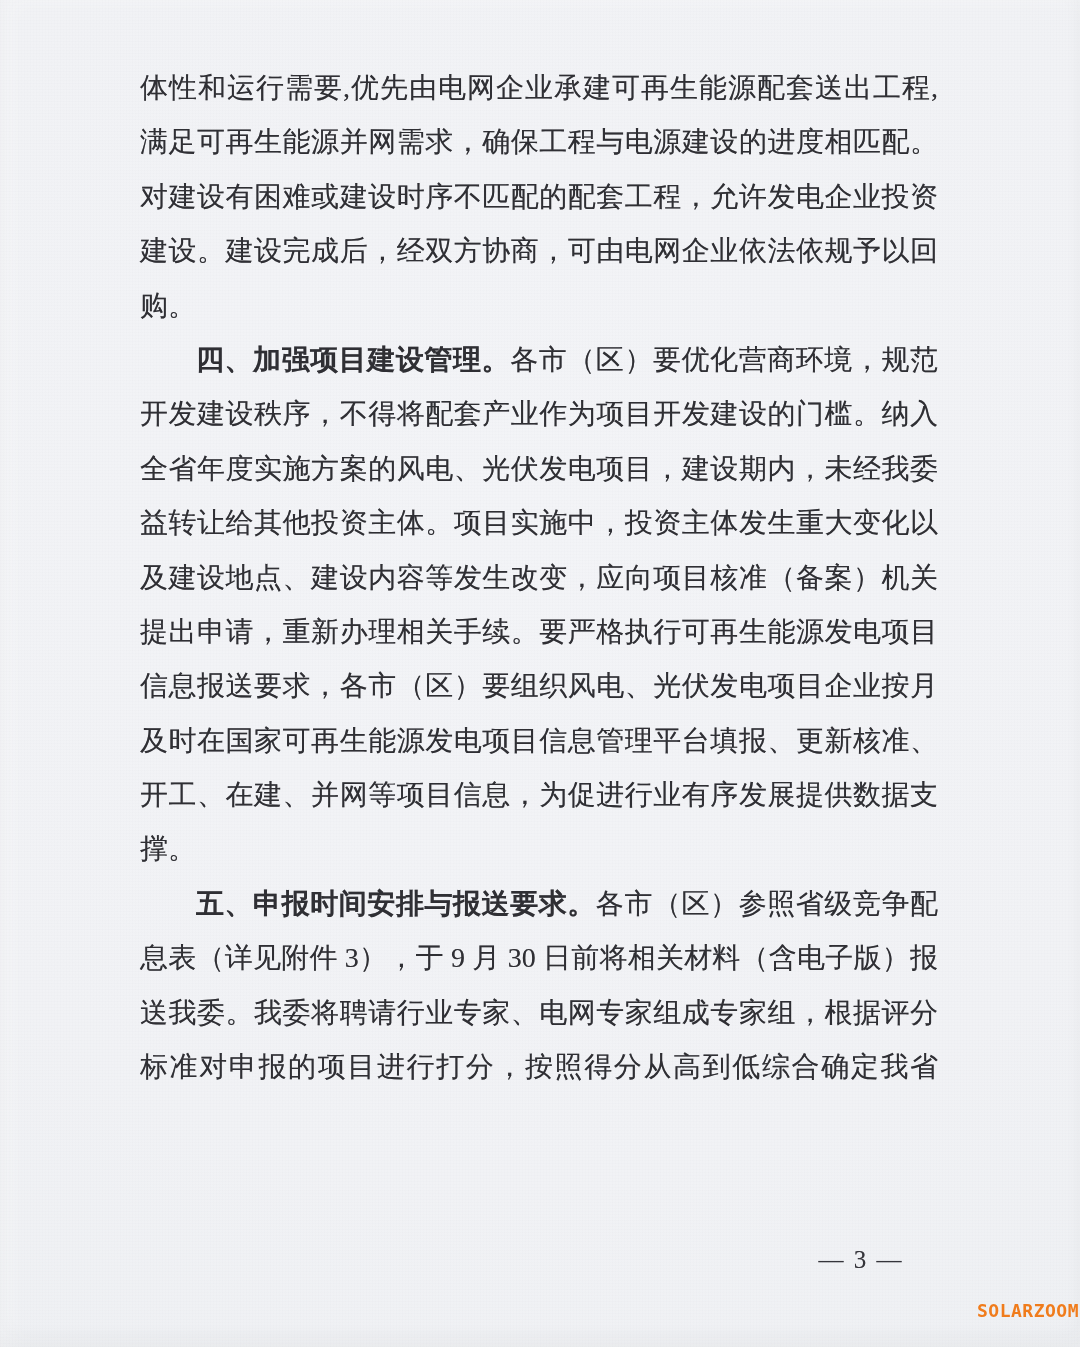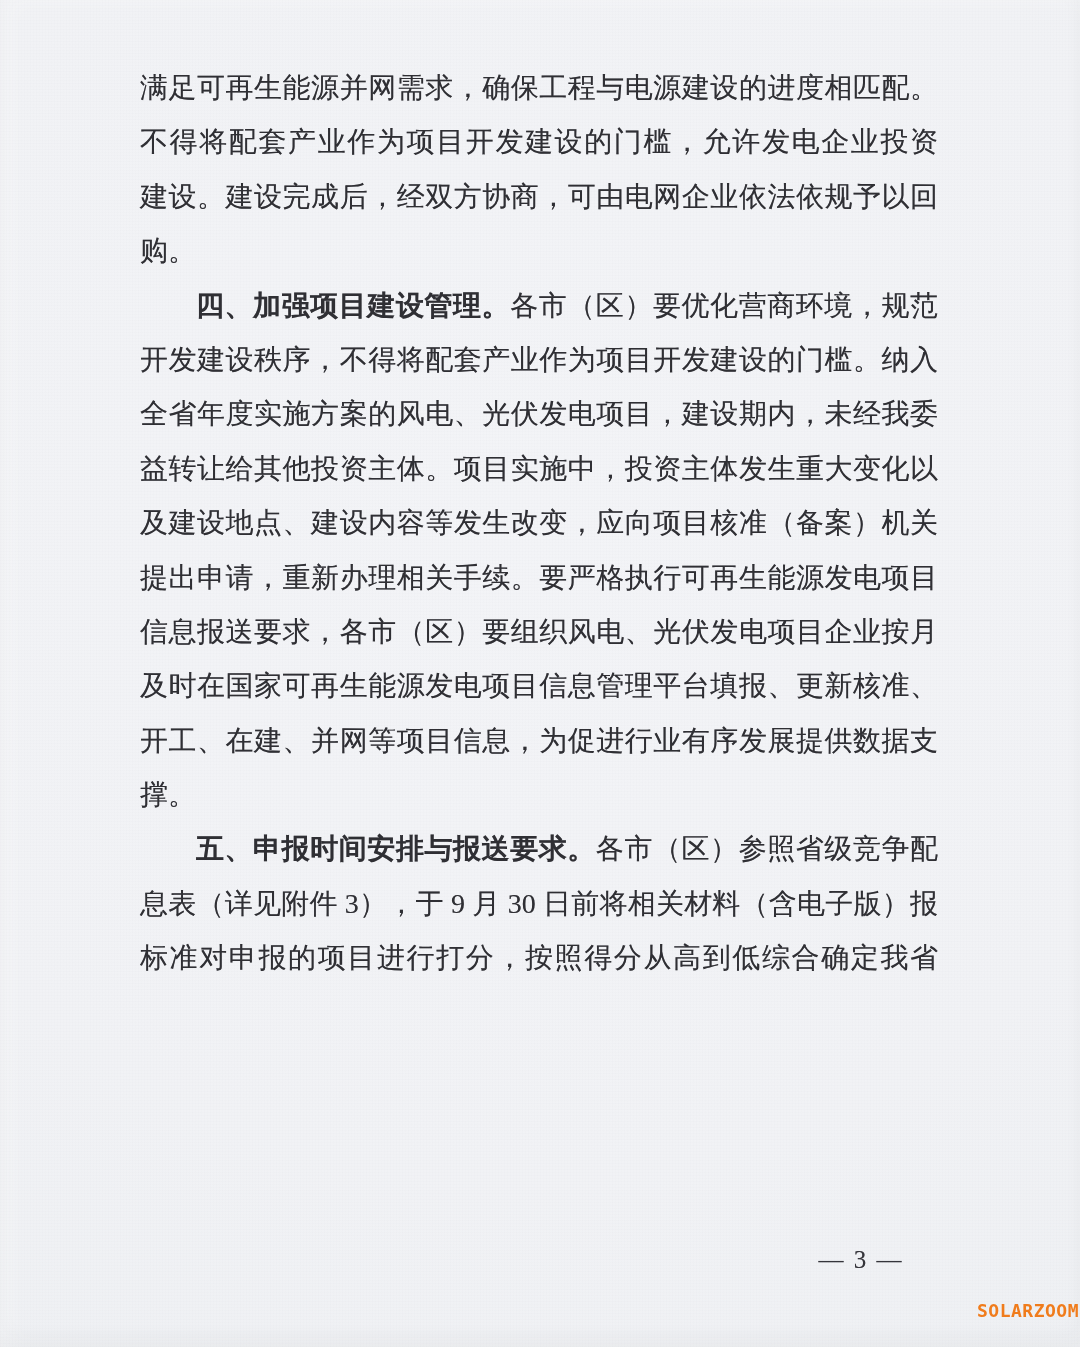--- a/index.html
+++ b/index.html
@@ -77,40 +77,42 @@
     letter-spacing: 0.5px;
     color: #f07c1c;
   }
 </style>
 </head>
 <body>
 
 <div class="scan-page">
 
   <div class="text-block">
+    <div class="line">体性和运行需要,优先由电网企业承建可再生能源配套送出工程,</div>
     <div class="line">满足可再生能源并网需求，确保工程与电源建设的进度相匹配。</div>
-    <div class="line">不得将配套产业作为项目开发建设的门槛，允许发电企业投资</div>
+    <div class="line">对建设有困难或建设时序不匹配的配套工程，允许发电企业投资</div>
     <div class="line">建设。建设完成后，经双方协商，可由电网企业依法依规予以回</div>
     <div class="line short">购。</div>
 
     <div class="line heading"><span class="hb">四、加强项目建设管理。</span><span>各市（区）要优化营商环境，规范</span></div>
 
     <div class="line">开发建设秩序，不得将配套产业作为项目开发建设的门槛。纳入</div>
     <div class="line">全省年度实施方案的风电、光伏发电项目，建设期内，未经我委</div>
     <div class="line">益转让给其他投资主体。项目实施中，投资主体发生重大变化以</div>
     <div class="line">及建设地点、建设内容等发生改变，应向项目核准（备案）机关</div>
     <div class="line">提出申请，重新办理相关手续。要严格执行可再生能源发电项目</div>
     <div class="line">信息报送要求，各市（区）要组织风电、光伏发电项目企业按月</div>
     <div class="line">及时在国家可再生能源发电项目信息管理平台填报、更新核准、</div>
     <div class="line">开工、在建、并网等项目信息，为促进行业有序发展提供数据支</div>
     <div class="line short">撑。</div>
 
     <div class="line heading"><span class="hb">五、申报时间安排与报送要求。</span><span>各市（区）参照省级竞争配</span></div>
 
     <div class="line">息表（详见附件 3），于 9 月 30 日前将相关材料（含电子版）报</div>
+    <div class="line">送我委。我委将聘请行业专家、电网专家组成专家组，根据评分</div>
     <div class="line">标准对申报的项目进行打分，按照得分从高到低综合确定我省</div>
   </div>
 
   <div class="page-number">— 3 —</div>
 
   <div class="watermark">SOLARZOOM</div>
 
 </div>
 
 </body></html>

